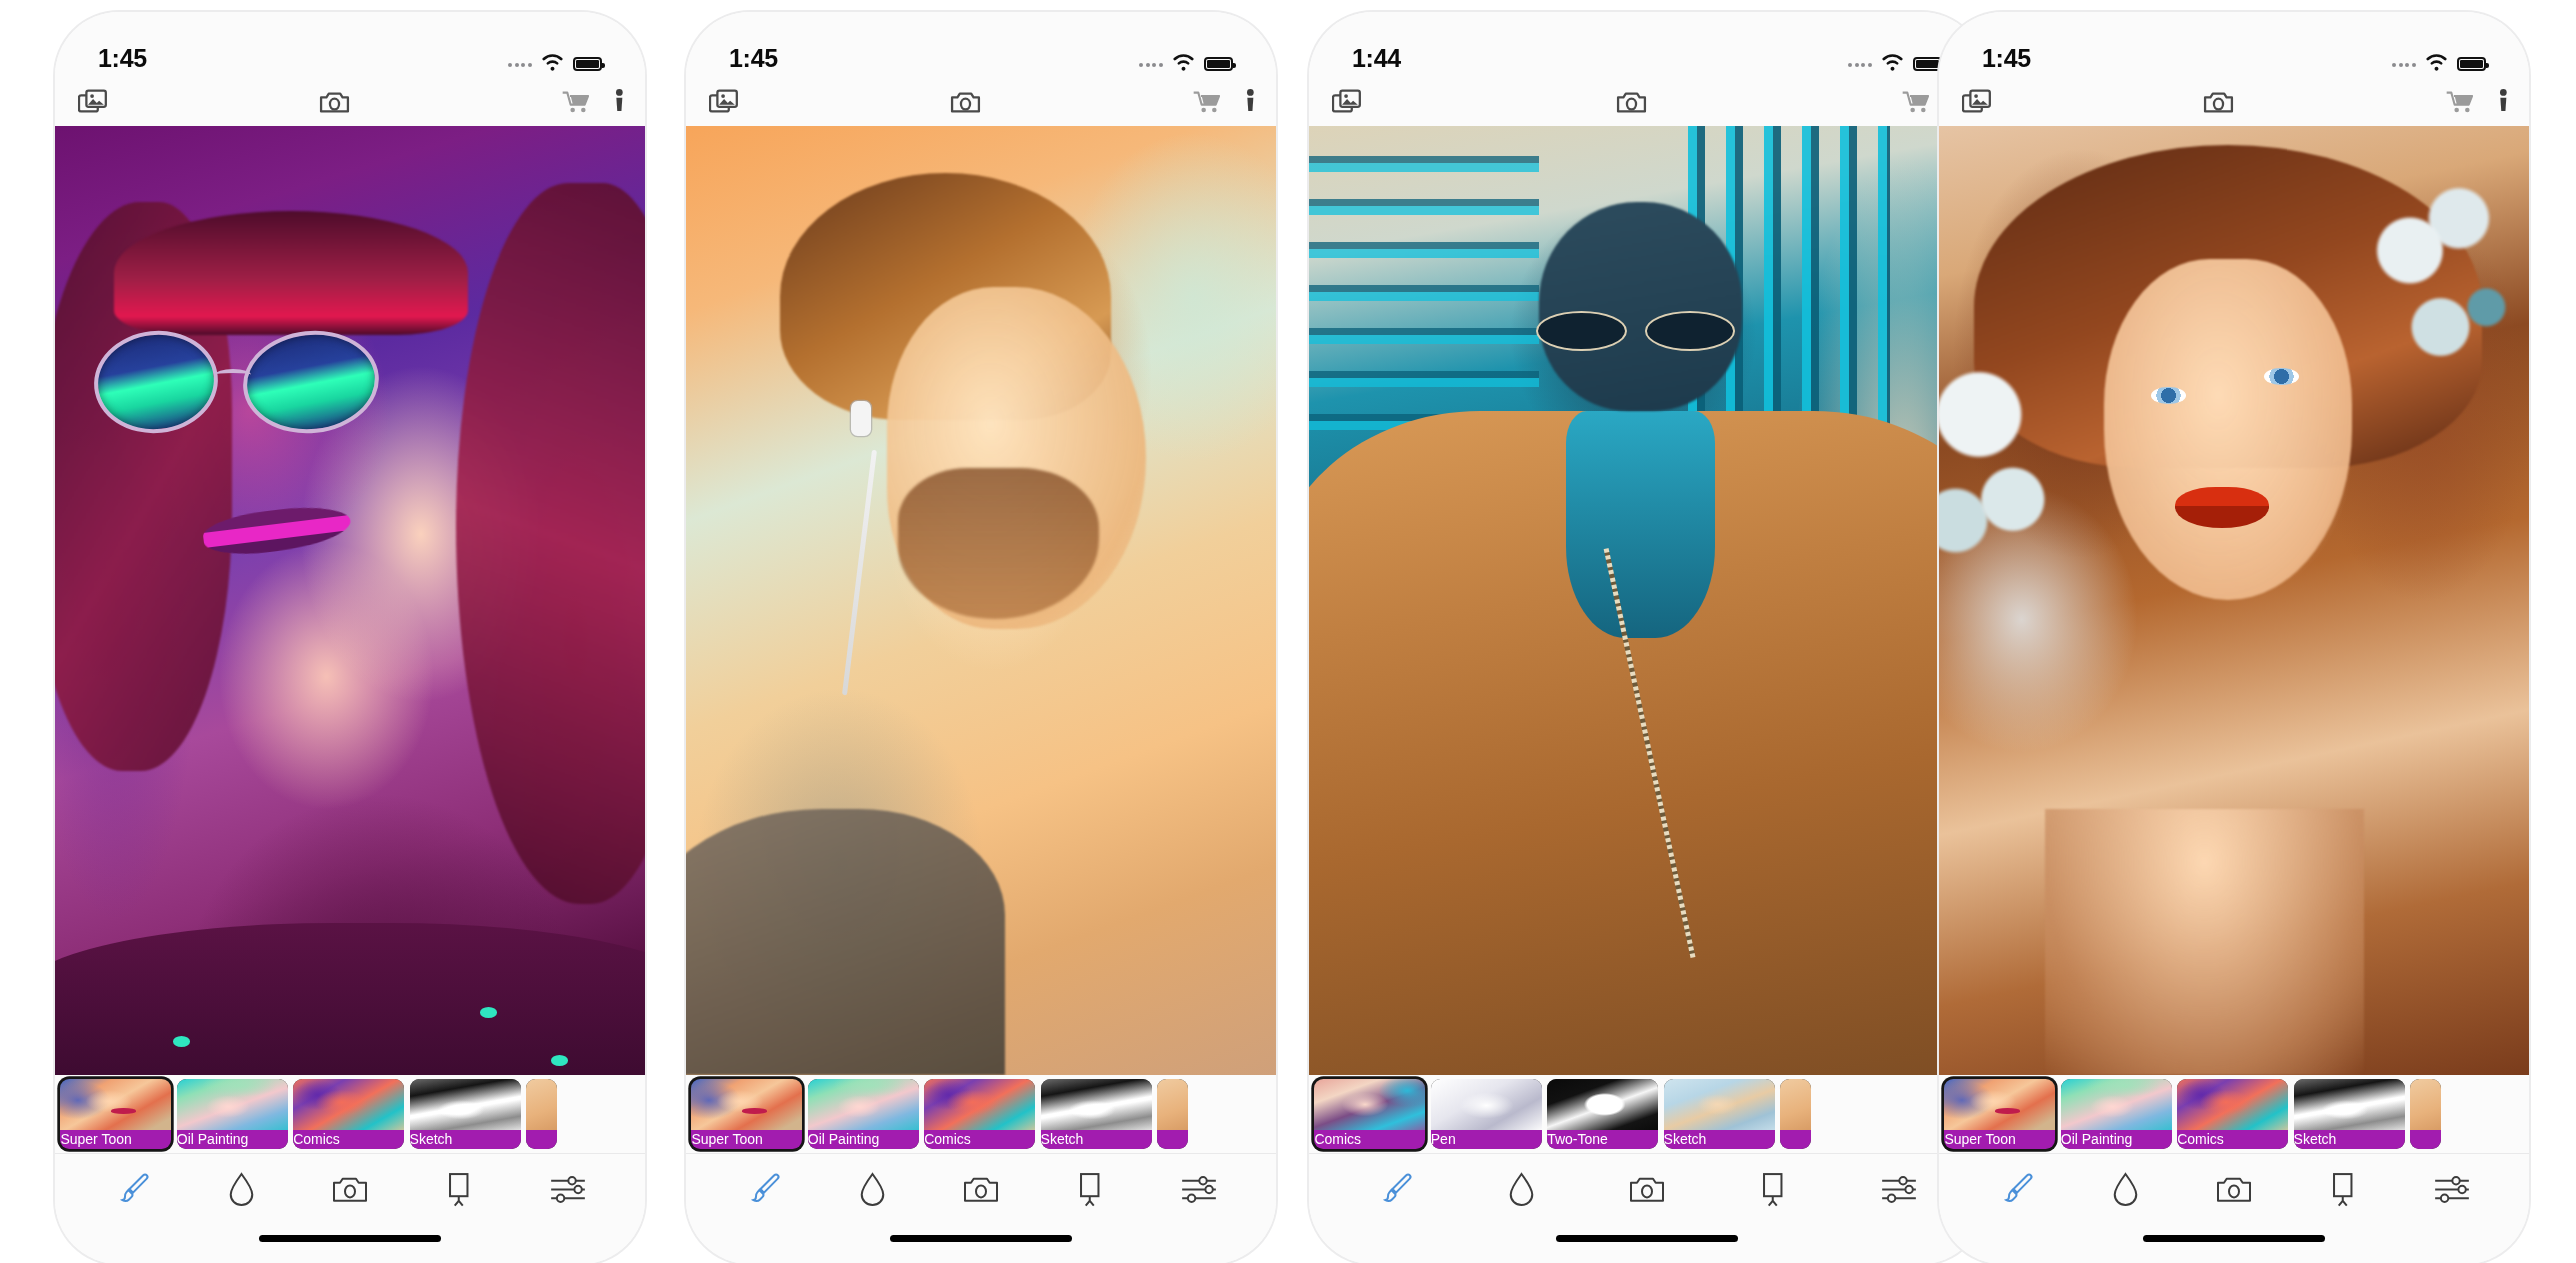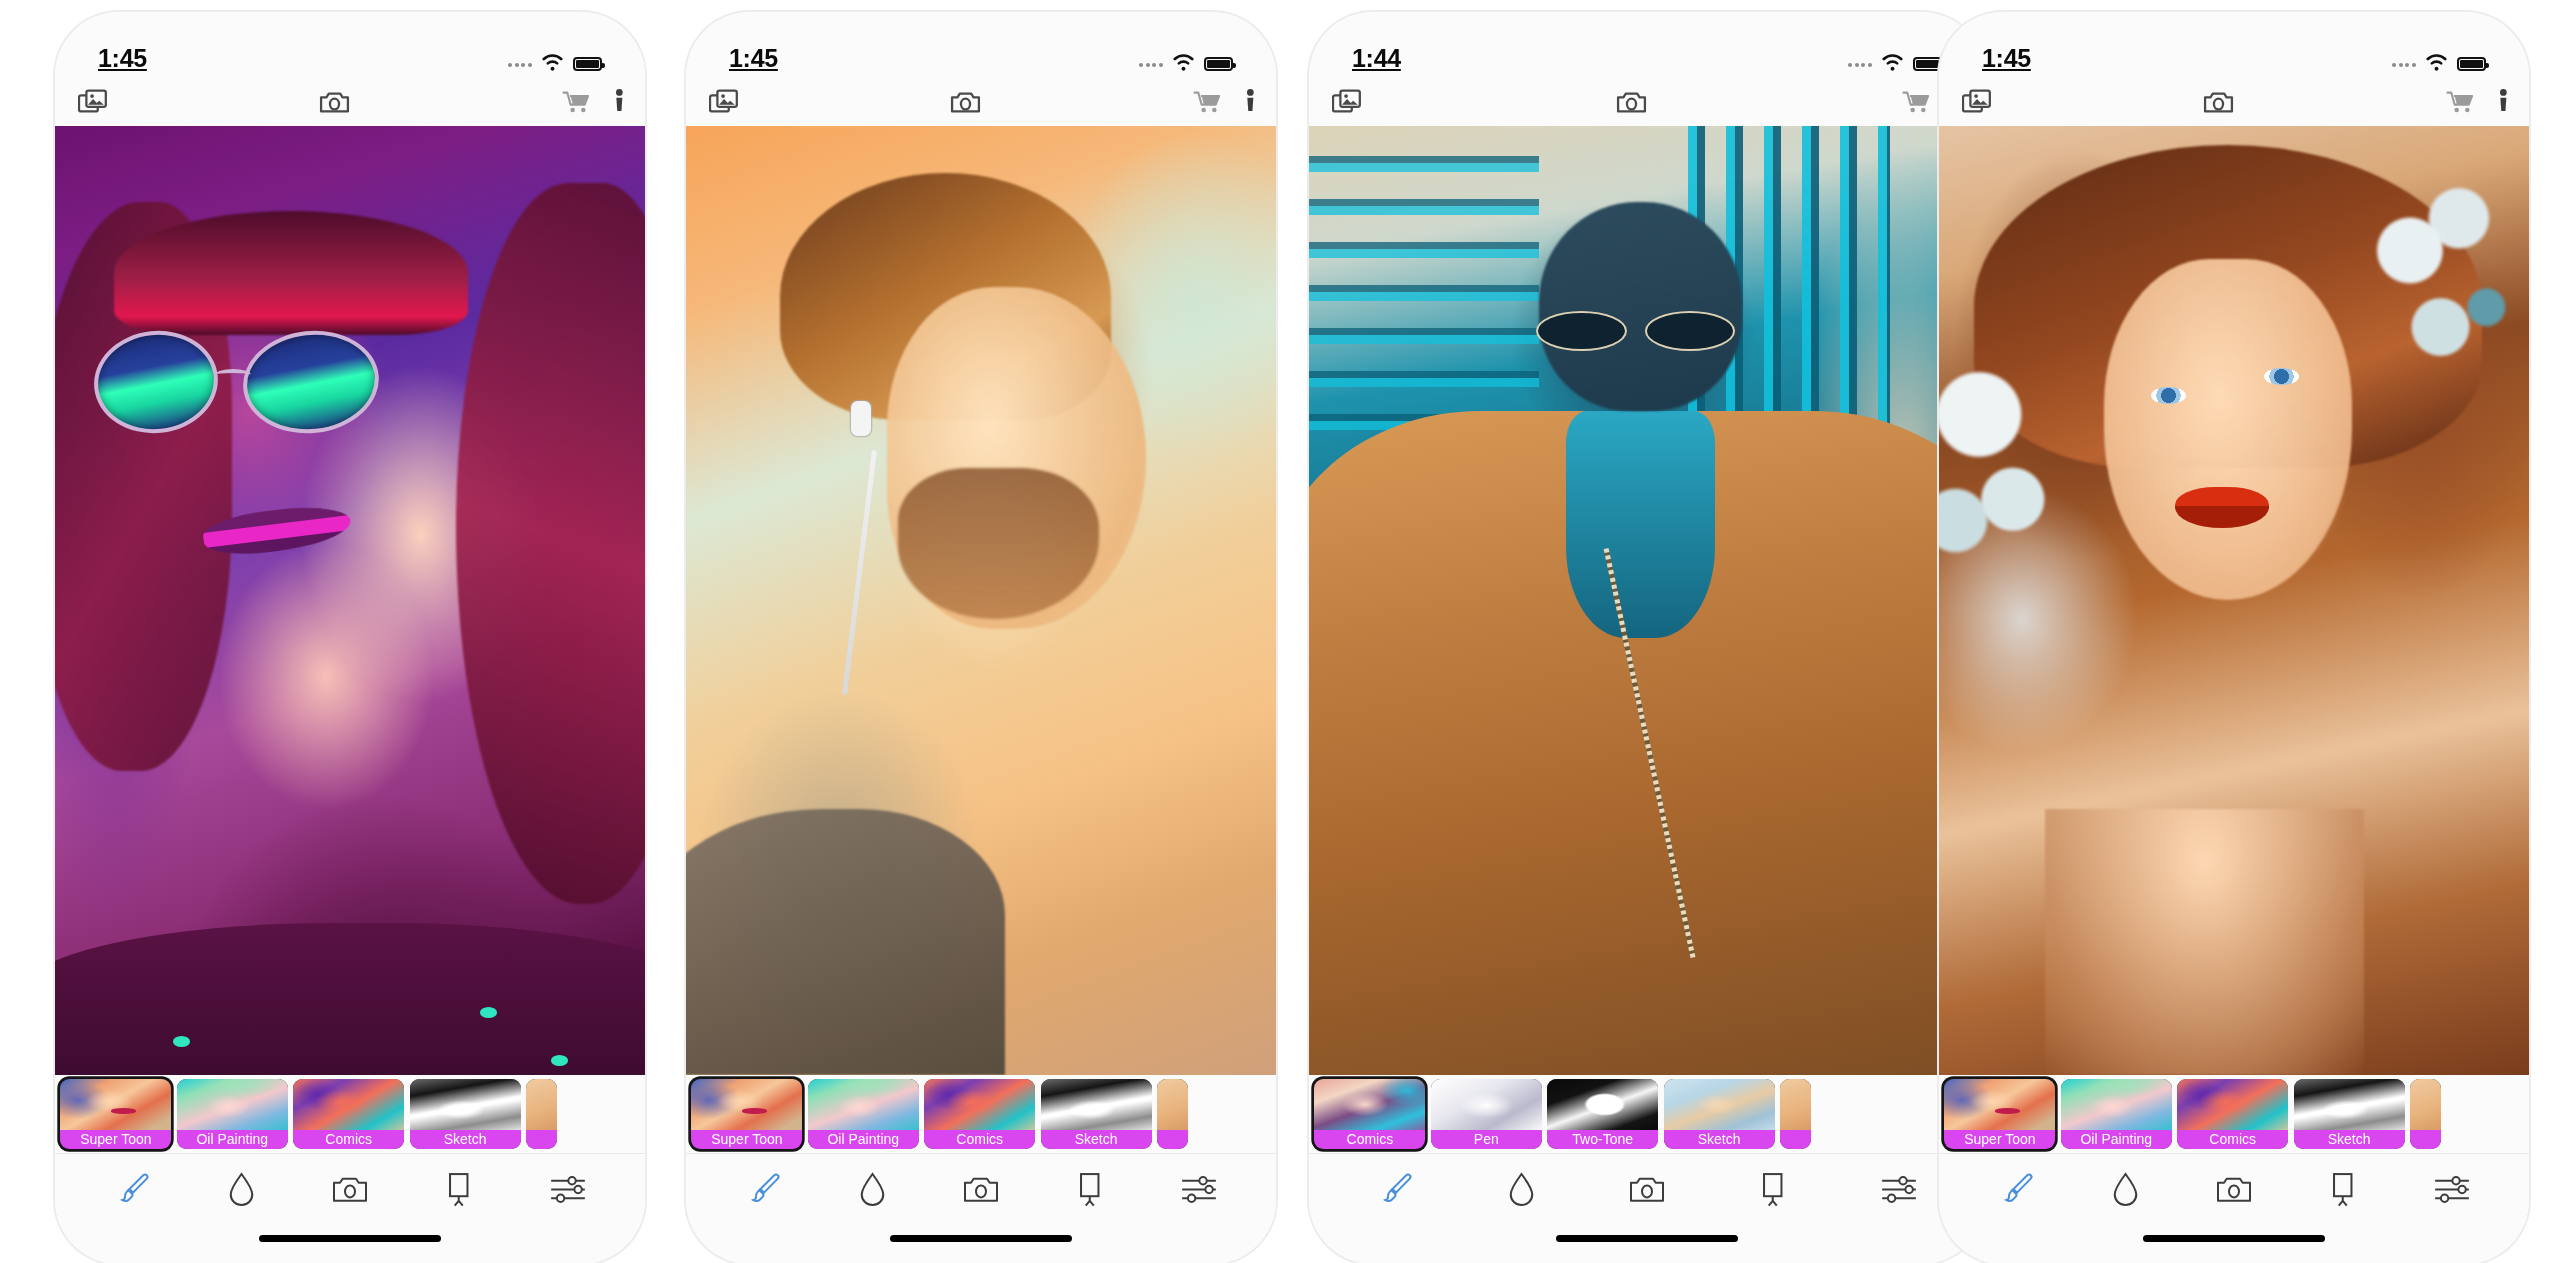--- a/index.html
+++ b/index.html
@@ -46,21 +46,20 @@
     align-items: flex-end;
     justify-content: space-between;
     padding: 0 43px 6.7px 43px;
   }
   .clock {
     font-size: 25px;
     font-weight: bold;
     color: #0b0b0b;
     letter-spacing: -0.3px;
     line-height: 1;
-    text-decoration: underline;
   }
   .status-right {
     display: flex;
     align-items: flex-end;
     gap: 8.7px;
   }
   .sig-dots { display: flex; gap: 2.7px; align-items: center; padding-bottom: 4px; }
   .sig-dots i {
     display: block; width: 4px; height: 4px; border-radius: 50%;
     background: #8b8b8e;
@@ -335,25 +334,24 @@
     height: 70px;
     border-radius: 9.4px;
     overflow: hidden;
     background: #2b2b2b;
   }
   .fcard.sel { box-shadow: 0 0 0 2.7px #151515; }
   .fcard .thumb { position: absolute; inset: 0 0 17.4px 0; }
   .fcard .cap {
     position: absolute; left: 0; right: 0; bottom: 0;
     height: 19px;
-    background: #d946ef;
+    background: #a21caf;
     color: #fff;
     font-size: 14px;
     line-height: 19px;
-    text-align: center;
     white-space: nowrap;
   }
   .fcard.partial { width: 31px; }
 
   
   .t-supertoon {
     background:
       radial-gradient(ellipse 30% 30% at 44% 42%, rgba(255,214,176,.95), transparent 70%),
       radial-gradient(ellipse 40% 50% at 16% 40%, rgba(60,90,200,.8), transparent 72%),
       linear-gradient(150deg,#3b63c9 0%,#f0a273 26%,#f6c79a 46%,#e3704d 66%,#d2b48c 88%);

